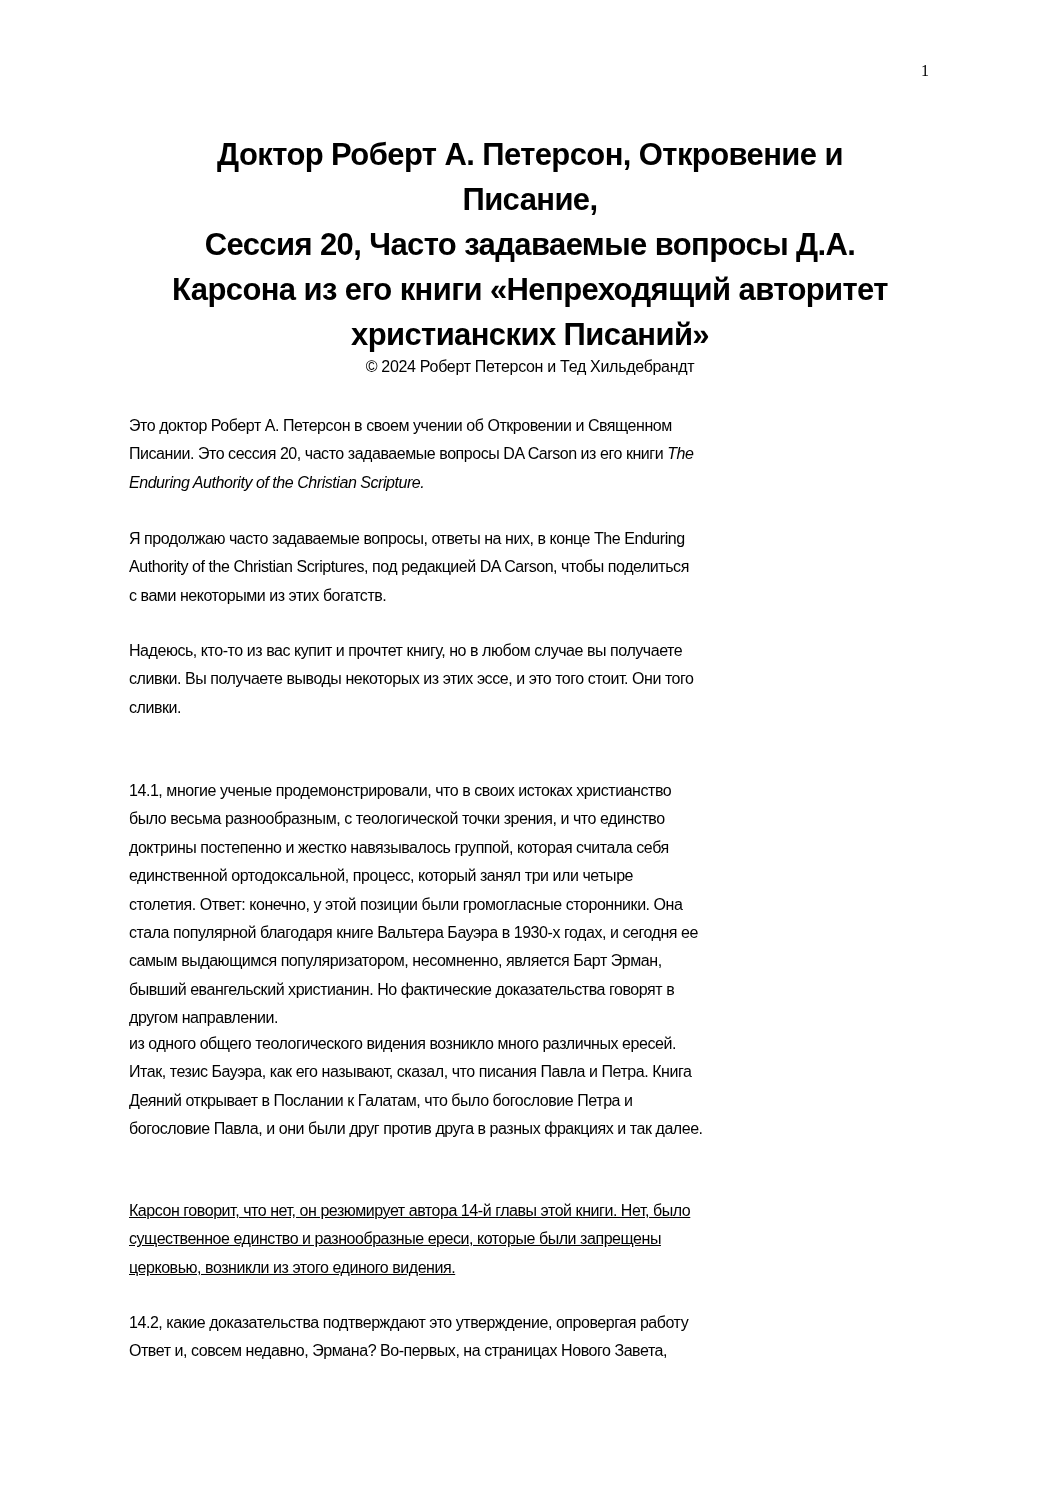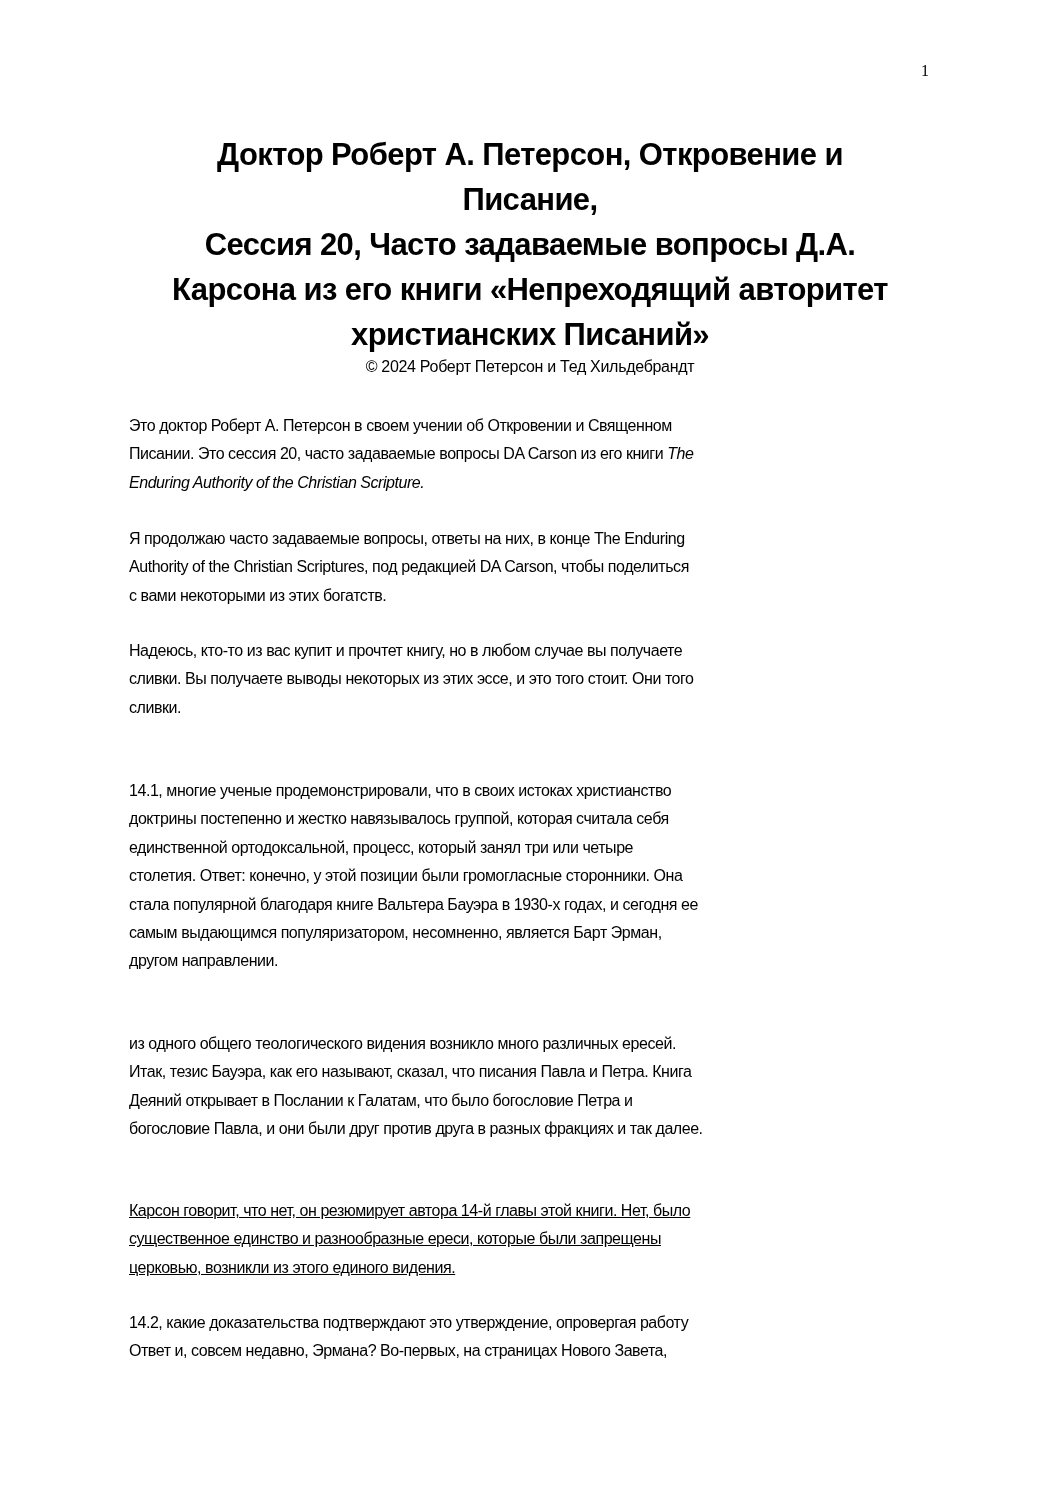--- a/index.html
+++ b/index.html
@@ -91,25 +91,27 @@
 </div>
 
 <div class="body-text" id="p3">
   <span class="line">Надеюсь, кто-то из вас купит и прочтет книгу, но в любом случае вы получаете</span>
   <span class="line">сливки. Вы получаете выводы некоторых из этих эссе, и это того стоит. Они того</span>
   <span class="line">сливки.</span>
 </div>
 
 <div class="body-text" id="p4">
   <span class="line">14.1, многие ученые продемонстрировали, что в своих истоках христианство</span>
+  <span class="line">было весьма разнообразным, с теологической точки зрения, и что единство</span>
   <span class="line">доктрины постепенно и жестко навязывалось группой, которая считала себя</span>
   <span class="line">единственной ортодоксальной, процесс, который занял три или четыре</span>
   <span class="line">столетия. Ответ: конечно, у этой позиции были громогласные сторонники. Она</span>
   <span class="line">стала популярной благодаря книге Вальтера Бауэра в 1930-х годах, и сегодня ее</span>
   <span class="line">самым выдающимся популяризатором, несомненно, является Барт Эрман,</span>
+  <span class="line">бывший евангельский христианин. Но фактические доказательства говорят в</span>
   <span class="line">другом направлении.</span>
 </div>
 
 <div class="body-text" id="p5">
   <span class="line">из одного общего теологического видения возникло много различных ересей.</span>
   <span class="line">Итак, тезис Бауэра, как его называют, сказал, что писания Павла и Петра. Книга</span>
   <span class="line">Деяний открывает в Послании к Галатам, что было богословие Петра и</span>
   <span class="line">богословие Павла, и они были друг против друга в разных фракциях и так далее.</span>
 </div>
 

